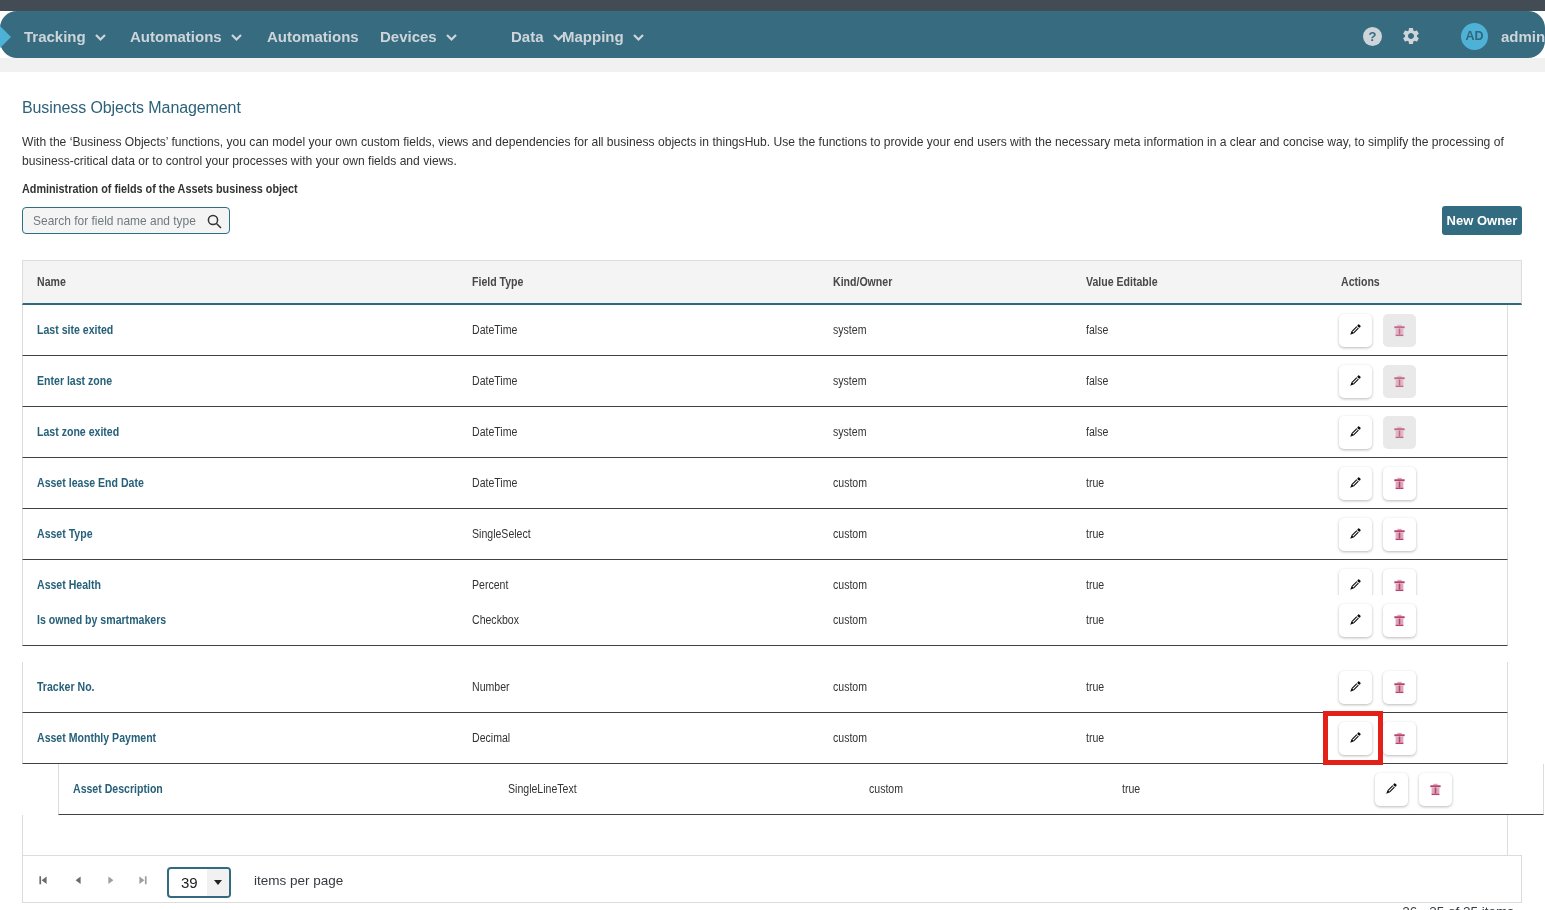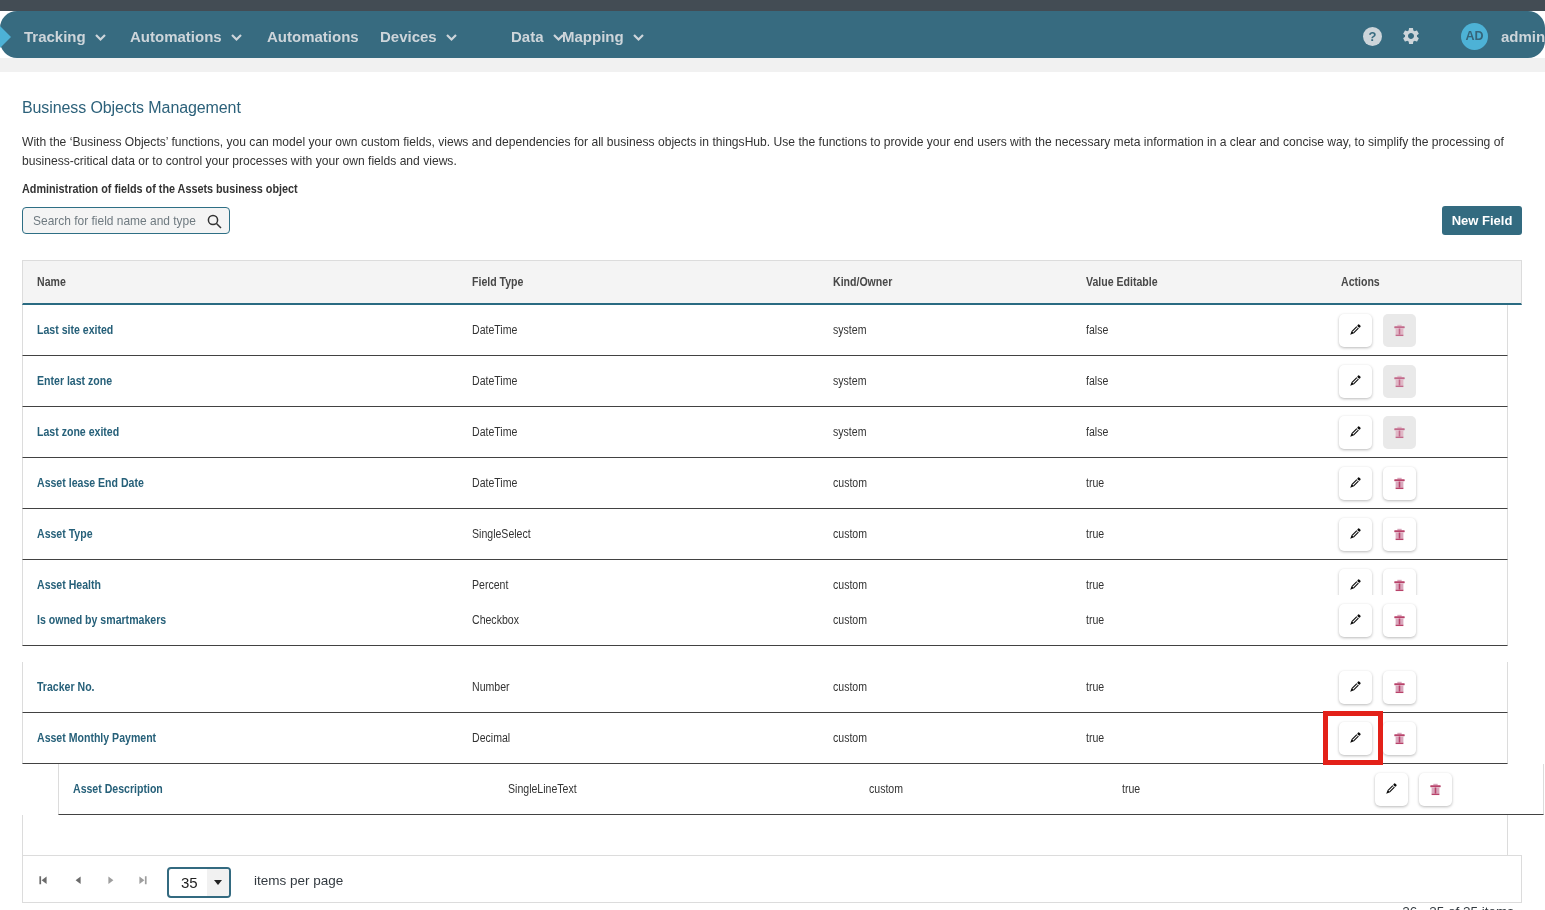--- a/index.html
+++ b/index.html
@@ -81,21 +81,21 @@
 <div class="title">Business Objects Management</div>
 <div class="para">With the ‘Business Objects’ functions, you can model your own custom fields, views and dependencies for all business objects in thingsHub. Use the functions to provide your end users with the necessary meta information in a clear and concise way, to simplify the processing of<br>business-critical data or to control your processes with your own fields and views.</div>
 <div class="adminlabel">Administration of fields of the Assets business object</div>
 <div class="searchbox">
     <span class="ph">Search for field name and type</span>
     <svg width="15" height="15" viewBox="0 0 15 15">
       <circle cx="6" cy="6" r="4.6" stroke="#333" stroke-width="1.5" fill="none"></circle>
       <line x1="9.5" y1="9.5" x2="14" y2="14" stroke="#333" stroke-width="1.5"></line>
     </svg>
   </div>
-<div class="newfield">New Field</div>
+<div class="newfield">New Owner</div>
 
 <div class="grid">
   <div class="ghead">
     <span style="left:14px;">Name</span>
     <span style="left:449px;">Field Type</span>
     <span style="left:810px;">Kind/Owner</span>
     <span style="left:1063px;">Value Editable</span>
     <span style="left:1318px;">Actions</span>
   </div>
   <div class="gbody">
@@ -359,19 +359,19 @@
     <svg class="pgbtn" style="left:45px;" viewBox="0 0 20 20">
         <path fill="#6b6b6b" d="M12.6 6.4v7.6l-5-3.8z"></path>
       </svg>
     <svg class="pgbtn" style="left:78px;" viewBox="0 0 20 20">
         <path fill="#9e9e9e" d="M7.4 6.4v7.6l5-3.8z"></path>
       </svg>
     <svg class="pgbtn" style="left:110px;" viewBox="0 0 20 20">
         <path fill="#9e9e9e" d="M11.9 6.2h1.7v8h-1.7zM6.4 6.4v7.6l5-3.8z"></path>
       </svg>
     <div class="dd">
-        <span class="num">35</span>
+        <span class="num">39</span>
         <span class="arr"></span>
       </div>
     <div class="ipp">items per page</div>
     <div class="pginfo">26 - 35 of 35 items</div>
   </div>
 </div>
 
 </body></html>

